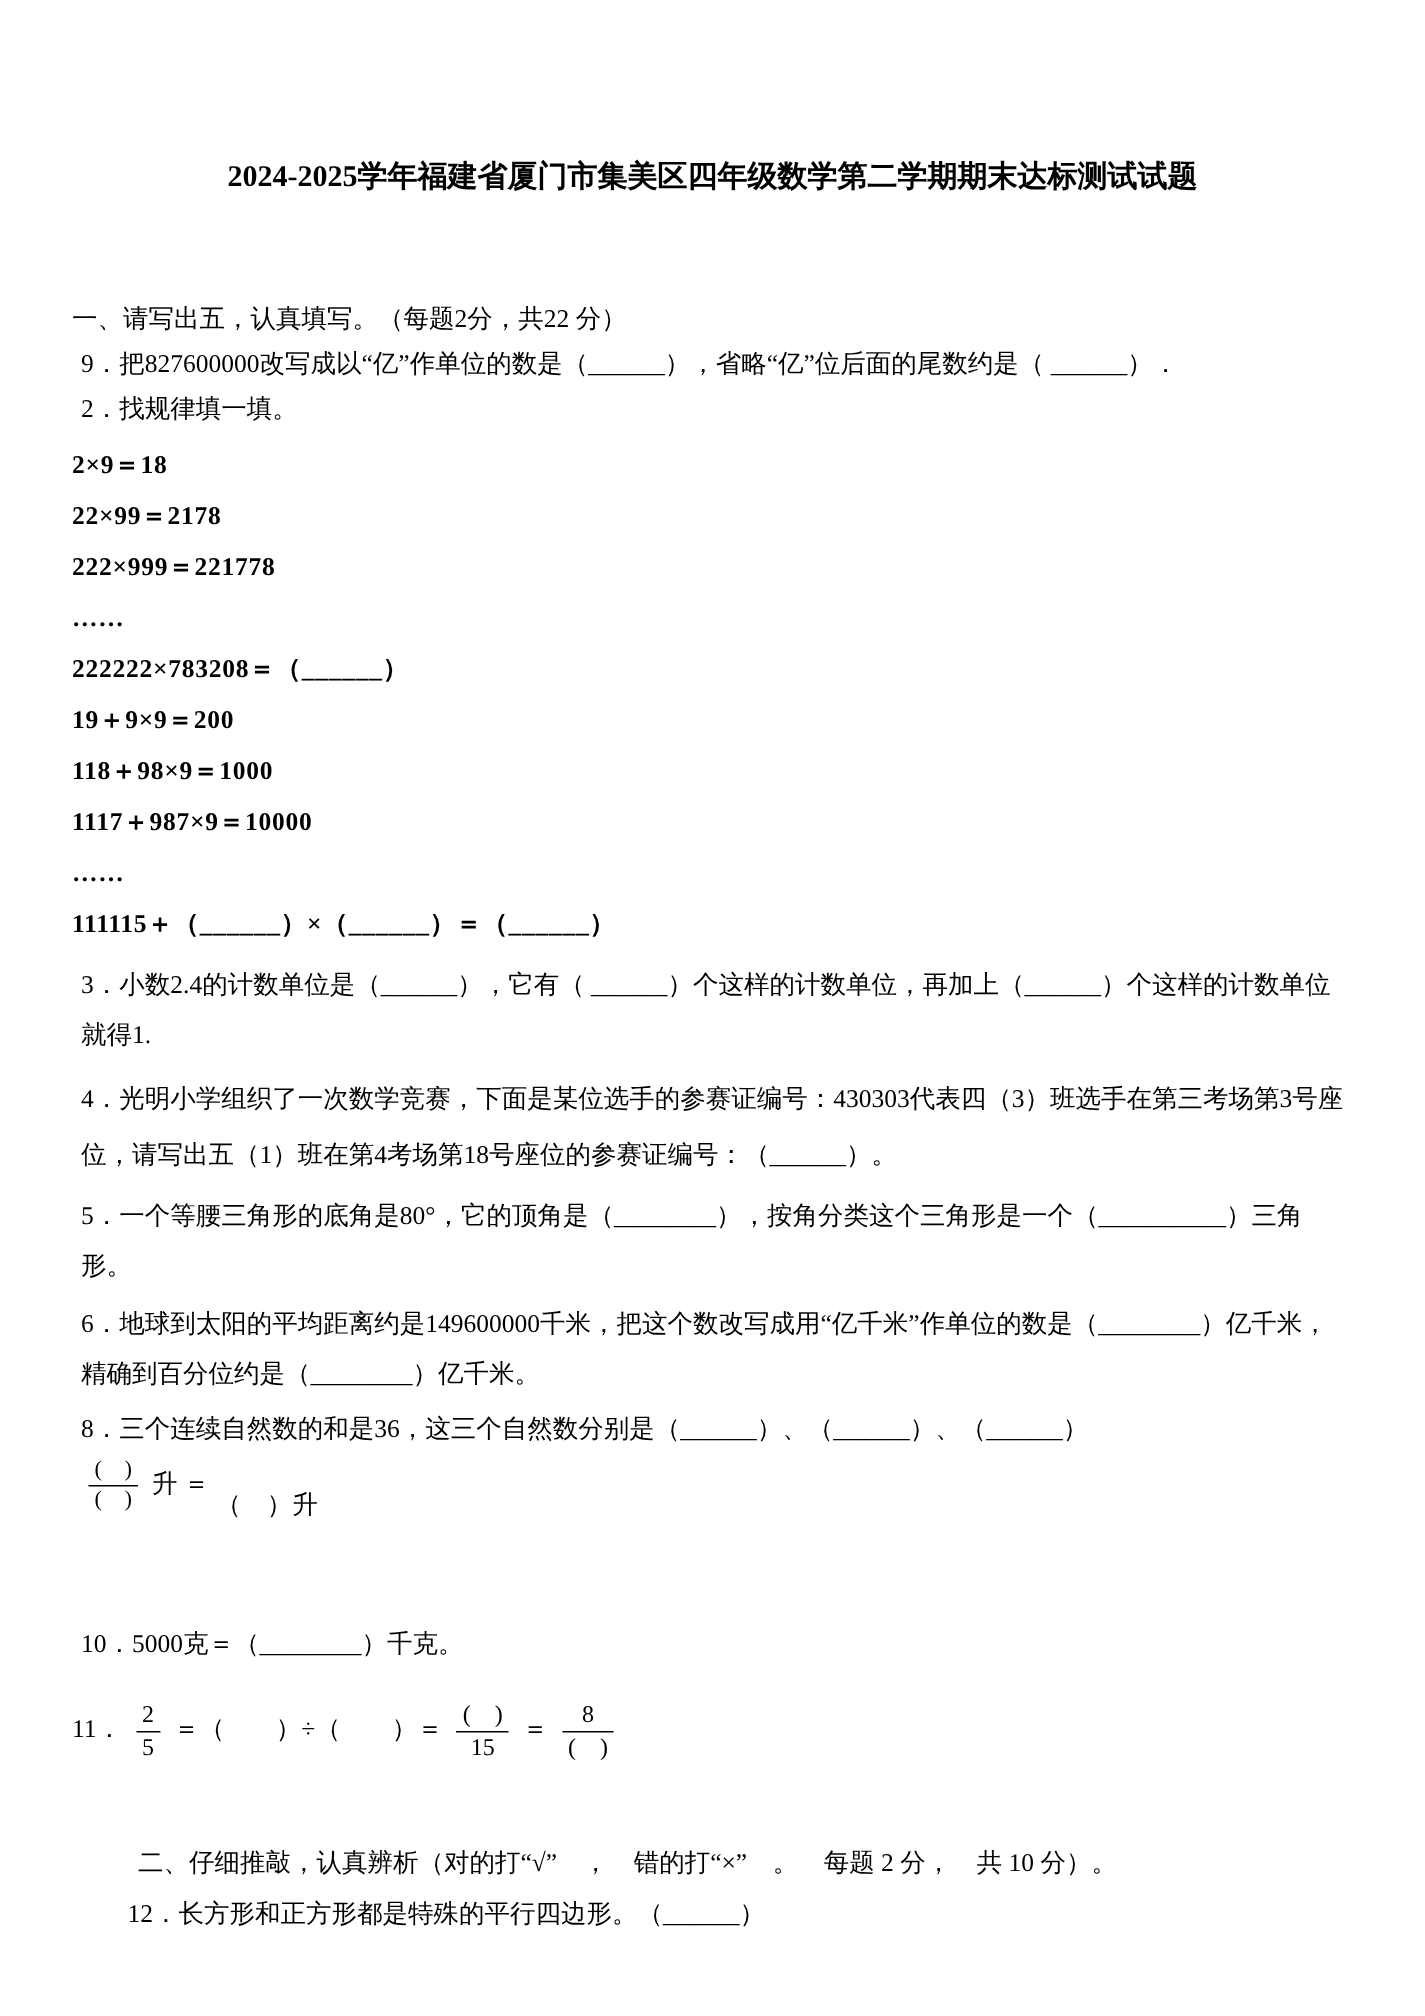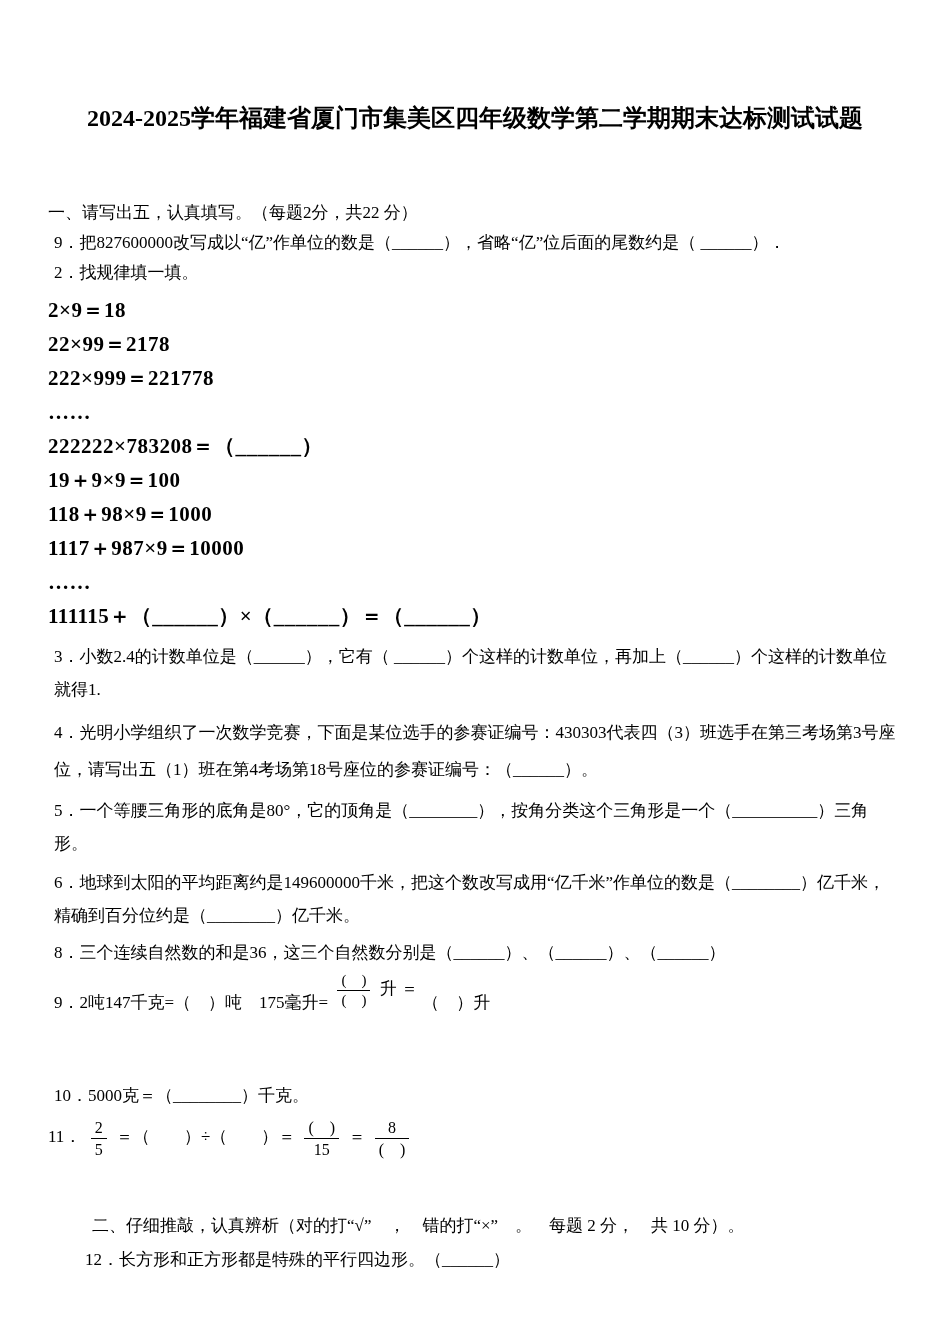--- a/index.html
+++ b/index.html
@@ -15,21 +15,21 @@
   }
   .page {
     box-sizing: border-box;
     width: 950px;
     min-height: 1344px;
     padding: 104px 48px 40px 48px;
     font-size: 17px;
     line-height: 30px;
   }
   .title {
-    font-size: 24px;
+    font-size: 20px;
     font-weight: bold;
     text-align: center;
     line-height: 28px;
     margin: 0 0 66px 0;
   }
   .heading {
     line-height: 30px;
   }
   .q {
     line-height: 30px;
@@ -42,21 +42,21 @@
   .para-wide {
     line-height: 37px;
     padding-left: 6px;
   }
   .pattern {
     margin-top: 12px;
     margin-bottom: 10px;
   }
   .pline {
     font-weight: bold;
-    font-size: 21px;
+    font-size: 17px;
     line-height: 20px;
     margin-bottom: 14px;
     letter-spacing: 0.5px;
   }
   .mt6  { margin-top: 6px; font-family: Liberation Serif, serif; }
   .mt8  { margin-top: 8px; }
   .q9-line {
     margin-top: 18px;
     line-height: 33px;
     padding-left: 6px;
@@ -82,21 +82,21 @@
   }
   .frac .den {
     display: block;
     padding: 1px 4px 0 4px;
   }
   .q10-line {
     margin-top: 58px;
     line-height: 30px;
   }
   .q11-line {
-    margin-top: 0;
+    margin-top: 16px;
     line-height: 52px;
     white-space: nowrap;
   }
   .q11-line .frac {
     font-size: 16px;
     line-height: 19px;
   }
   .s2-heading {
     margin-top: 48px;
     line-height: 30px;
@@ -119,35 +119,34 @@
 
   <div class="q">9．把827600000改写成以“亿”作单位的数是（______），省略“亿”位后面的尾数约是（ ______）．</div>
   <div class="q">2．找规律填一填。</div>
 
   <div class="pattern">
     <div class="pline">2×9＝18</div>
     <div class="pline">22×99＝2178</div>
     <div class="pline">222×999＝221778</div>
     <div class="pline">……</div>
     <div class="pline">222222×783208＝（______）</div>
-    <div class="pline">19＋9×9＝100</div>
+    <div class="pline">19＋9×9＝200</div>
     <div class="pline">118＋98×9＝1000</div>
     <div class="pline">1117＋987×9＝10000</div>
     <div class="pline">……</div>
     <div class="pline">111115＋（______）×（______）＝（______）</div>
   </div>
 
   <div class="para mt8">3．小数2.4的计数单位是（______），它有（ ______）个这样的计数单位，再加上（______）个这样的计数单位就得1.</div>
   <div class="para-wide mt8">4．光明小学组织了一次数学竞赛，下面是某位选手的参赛证编号：430303代表四（3）班选手在第三考场第3号座位，请写出五（1）班在第4考场第18号座位的参赛证编号：（______）。</div>
   <div class="para mt6">5．一个等腰三角形的底角是80°，它的顶角是（________），按角分类这个三角形是一个（__________）三角形。</div>
   <div class="para mt6">6．地球到太阳的平均距离约是149600000千米，把这个数改写成用“亿千米”作单位的数是（________）亿千米，精确到百分位约是（________）亿千米。</div>
   <div class="q mt6">8．三个连续自然数的和是36，这三个自然数分别是（______）、（______）、（______）</div>
 
   <div class="q9-line">
-    <span>9．2吨147千克=（　）吨　175毫升=</span>
     <span class="raised">
       <span class="frac">
         <span class="num">(　)</span>
         <span class="den">(　)</span>
       </span>
       <span>升 ＝</span>
     </span>
     <span>（　）升</span>
   </div>
 

